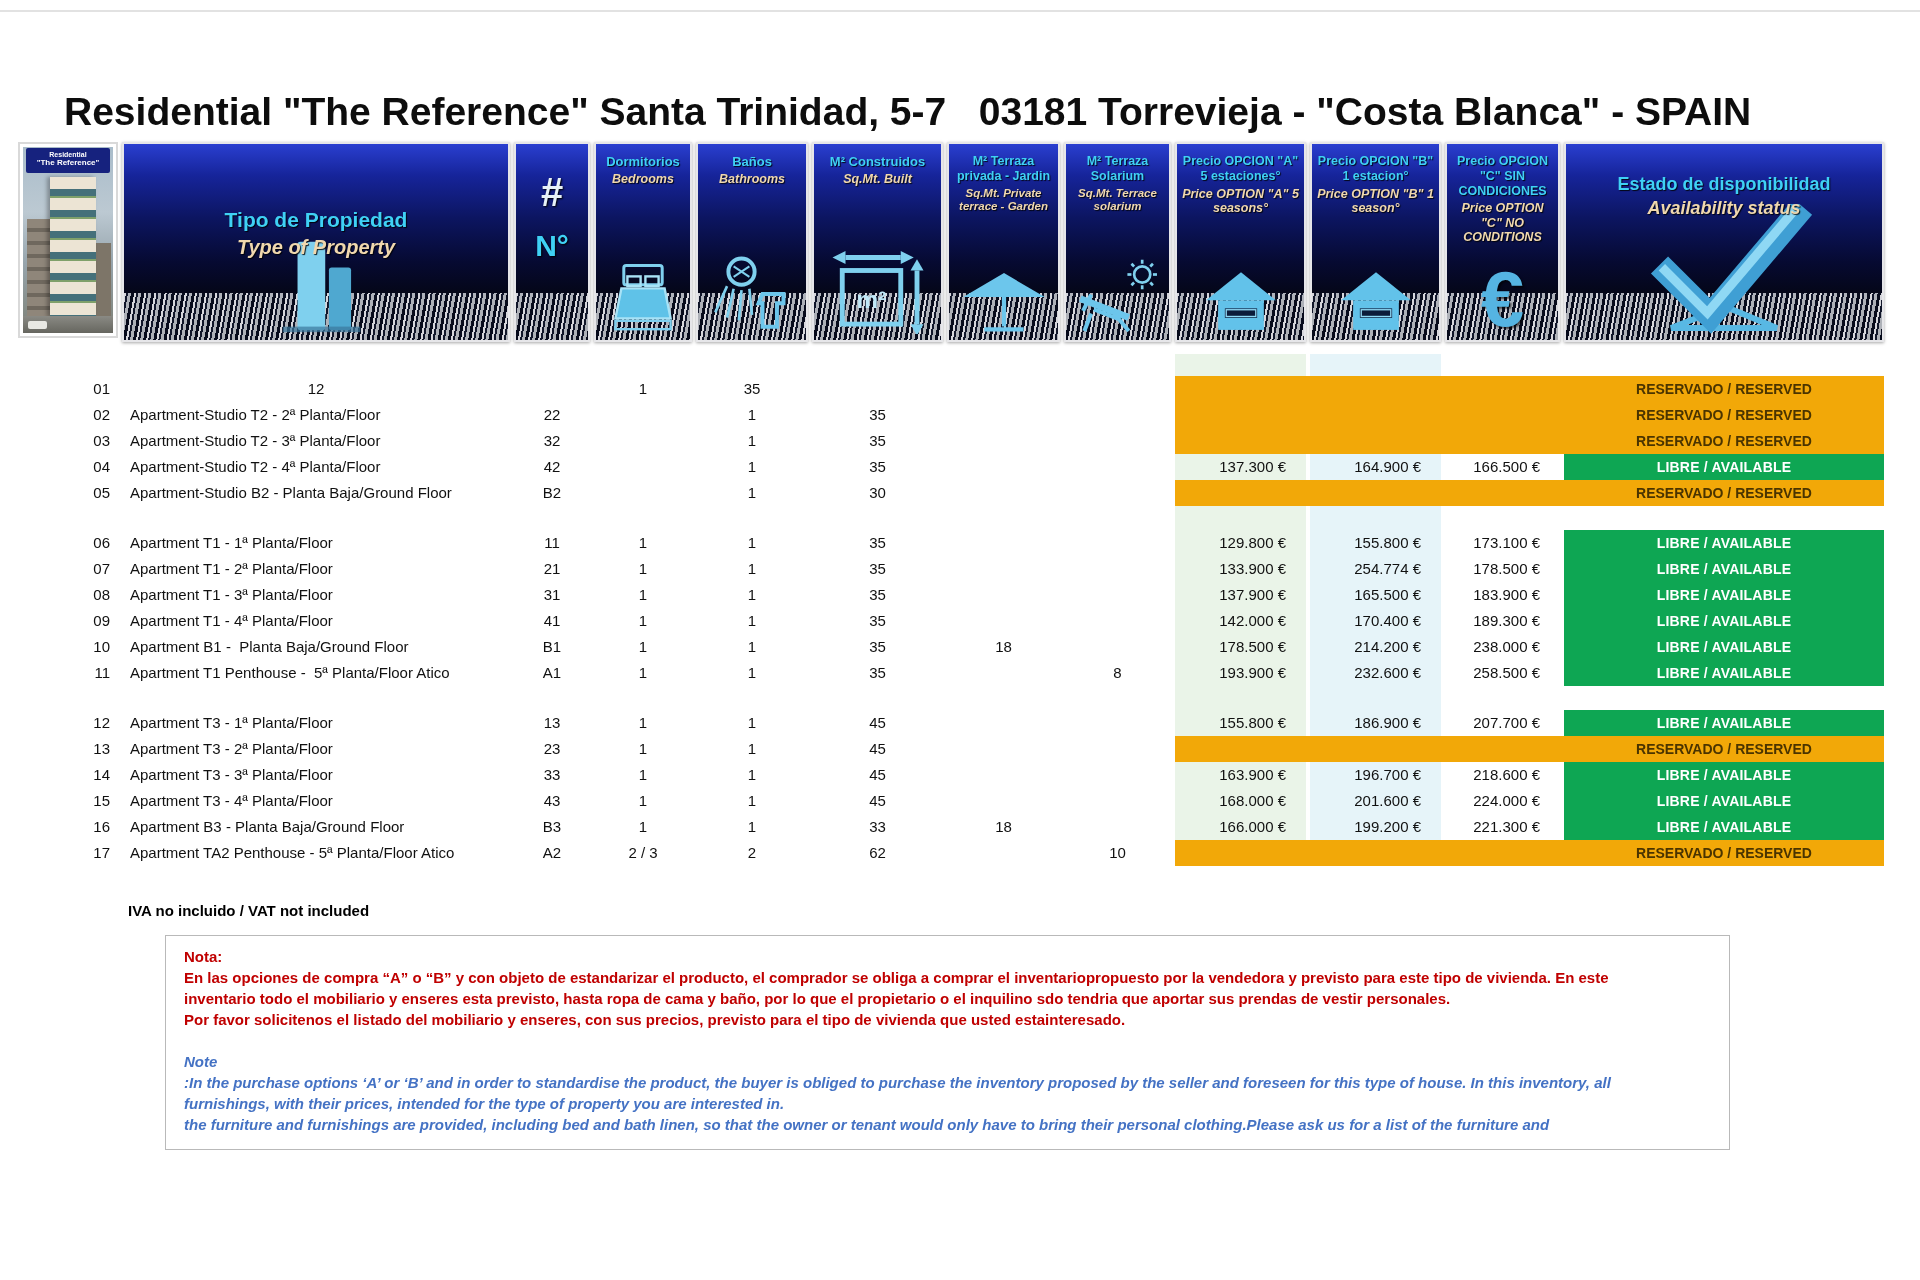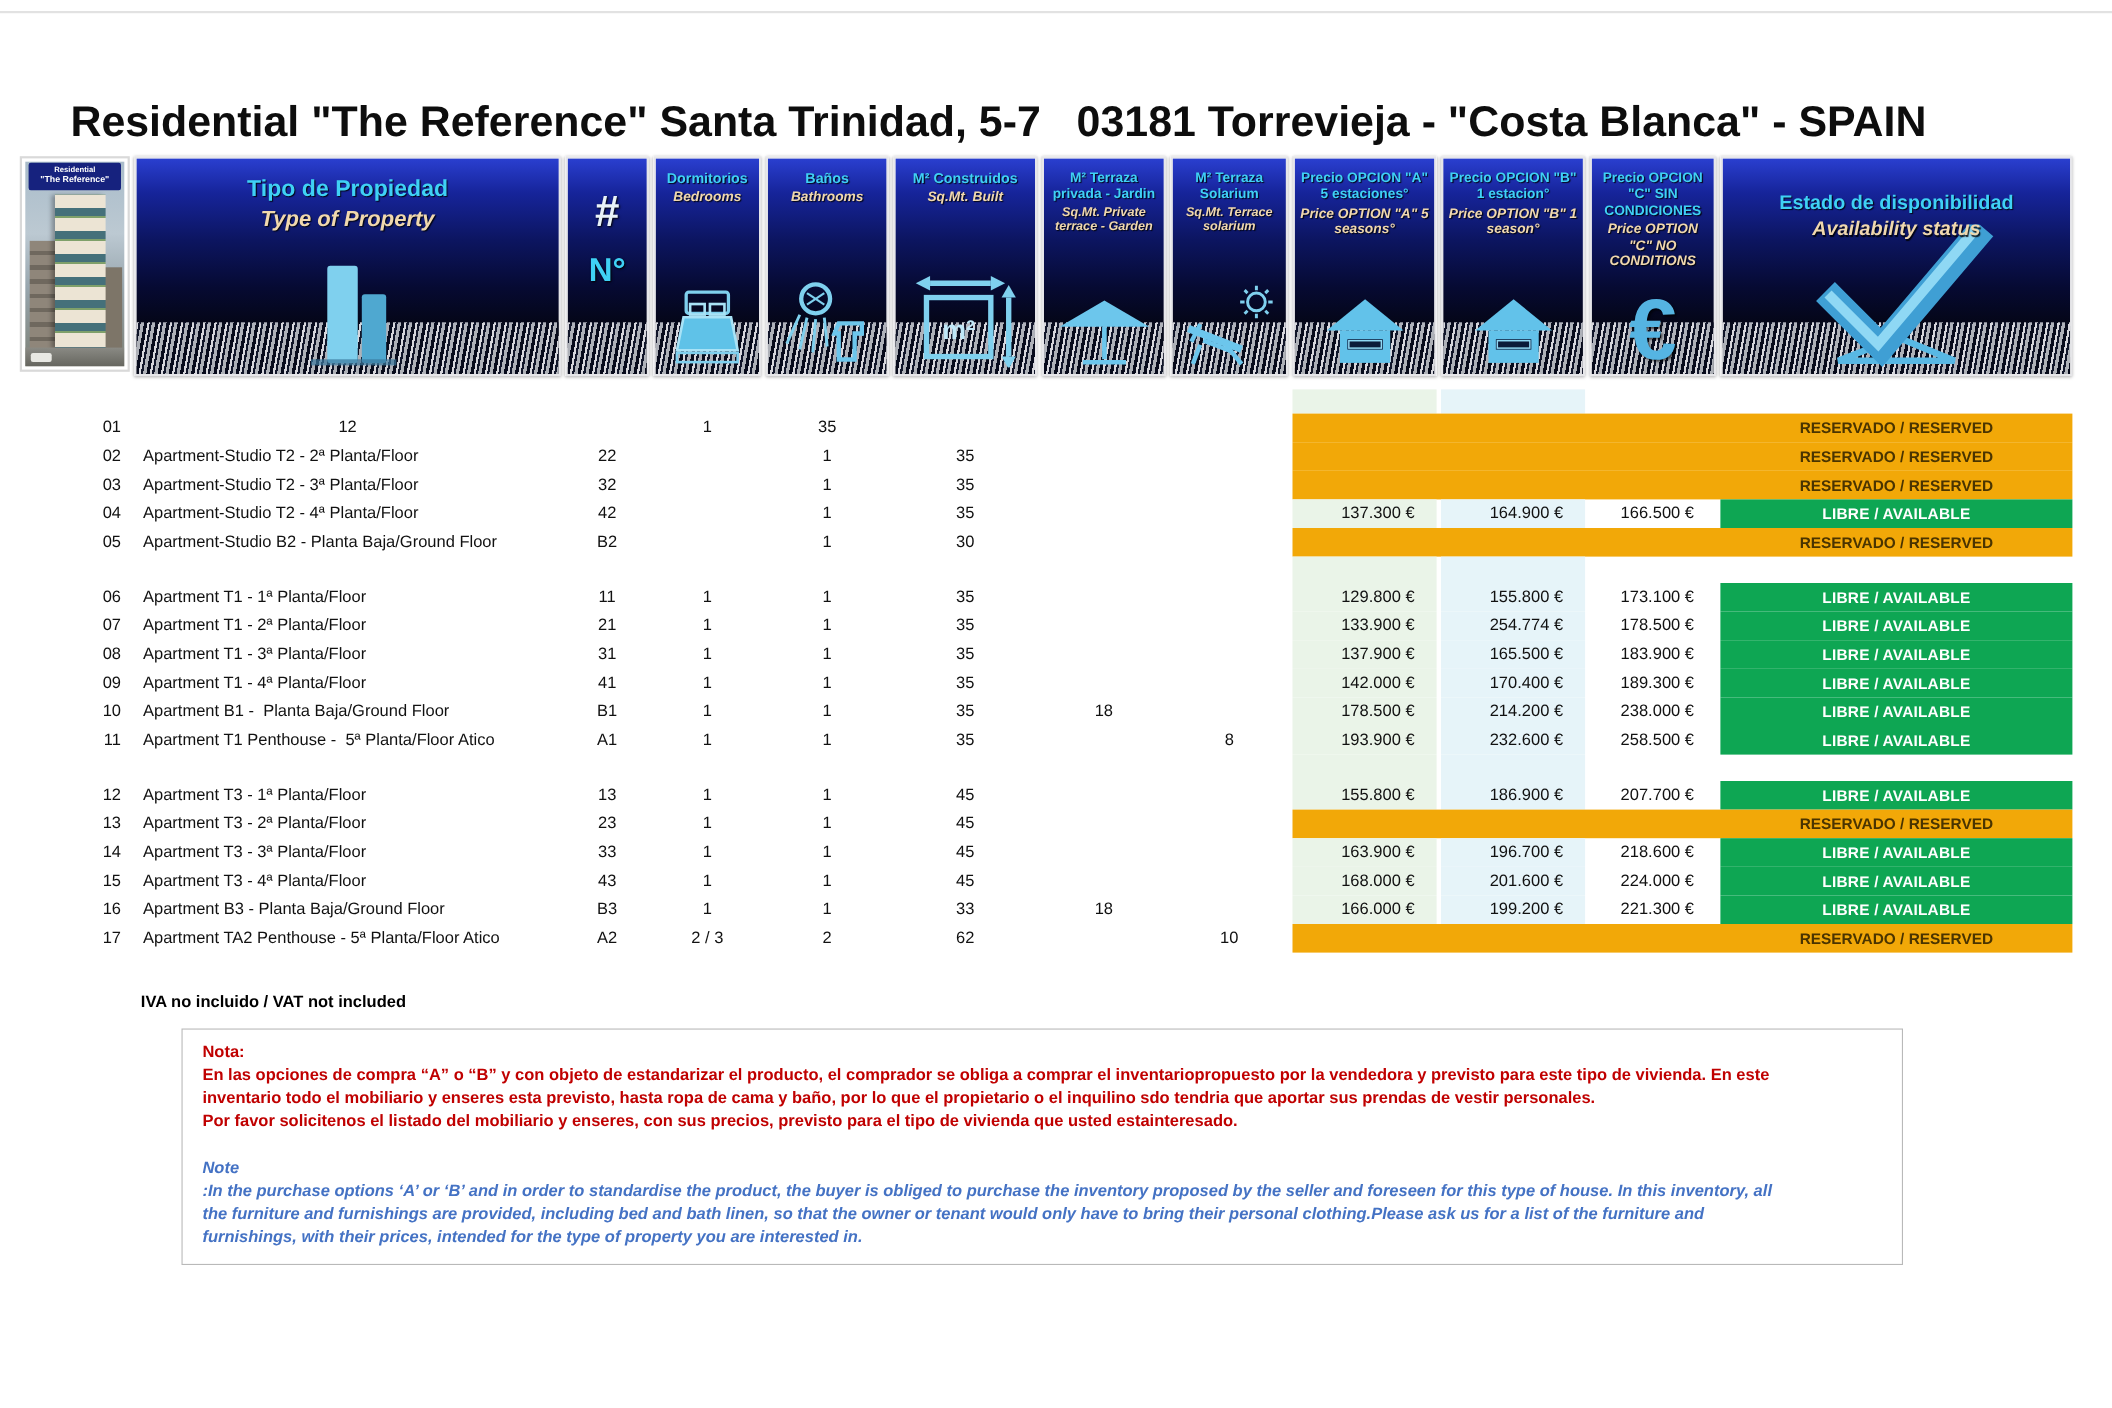--- a/index.html
+++ b/index.html
@@ -11,21 +11,21 @@
   
   .header-grid{display:grid;grid-template-columns:100px 388px 76px 98px 112px 131px 113px 107px 131px 131px 115px 320px;column-gap:4px;margin:8px 0 0 18px;}
   .tile{position:relative;height:196px;border:2px solid #e6e6e9;box-shadow:0 1px 3px rgba(0,0,0,.35);overflow:hidden;color:#fff;
         background:linear-gradient(180deg,#2a3fd0 0%,#16249a 16%,#0c1560 38%,#060a32 60%,#04050f 82%,#03040c 100%);}
   .tile-surf{position:absolute;left:0;right:0;bottom:0;height:24%;opacity:.9;
         background:repeating-linear-gradient(100deg,rgba(250,250,255,.95) 0 2px,rgba(20,26,48,.9) 2px 4px,rgba(240,244,250,.8) 4px 7px,rgba(8,12,30,.95) 7px 10px);}
   .tile-es{position:relative;z-index:2;padding:10px 4px 0;text-align:center;font-weight:bold;font-size:13px;line-height:1.18;color:var(--tile_cyan);text-shadow:1px 1px 1px rgba(0,0,0,.85);}
   .tile-en{position:relative;z-index:2;padding:3px 4px 0;text-align:center;font-weight:bold;font-style:italic;font-size:12.5px;line-height:1.15;color:var(--tile_cream);text-shadow:1px 1px 1px rgba(0,0,0,.85);}
   .tile-icon{position:absolute;z-index:1;left:0;right:0;bottom:6px;top:auto;display:flex;align-items:flex-end;justify-content:center;}
   .tile-icon svg{display:block;}
-  .tile--type .tile-es{font-size:21px;padding-top:16px;}
+  .tile--type .tile-es{font-size:21px;padding-top:16px;margin-top:48px;}
   .tile--type .tile-en{font-size:20px;}
   .tile--status .tile-es{font-size:18px;padding-top:30px;}
   .tile--status .tile-en{font-size:18px;}
   .tile--priceA .tile-es,.tile--priceB .tile-es,.tile--priceC .tile-es{font-size:12.5px;}
   .tile--terrace .tile-es,.tile--solarium .tile-es{font-size:12.5px;}
   .tile--terrace .tile-en,.tile--solarium .tile-en{font-size:11.5px;}
   .numtile-hash{position:relative;z-index:2;font-size:40px;font-weight:bold;color:#e8f2f8;text-align:center;padding-top:26px;text-shadow:1px 1px 2px #000;}
   .numtile-n{position:relative;z-index:2;font-size:30px;font-weight:bold;color:var(--tile_cyan);text-align:center;padding-top:14px;text-shadow:1px 1px 2px #000;}
   .euro-glyph{font-size:78px;font-weight:bold;color:#55b4e2;line-height:.9;text-shadow:2px 2px 2px rgba(0,0,0,.6);}
 
@@ -483,17 +483,17 @@
     <div class="nota-title">Nota:</div>
     <div id="nota-lines">
         <div class="nota-line">En las opciones de compra “A” o “B” y con objeto de estandarizar el producto, el comprador se obliga a comprar el inventariopropuesto por la vendedora y previsto para este tipo de vivienda. En este</div>
         <div class="nota-line">inventario todo el mobiliario y enseres esta previsto, hasta ropa de cama y baño, por lo que el propietario o el inquilino sdo tendria que aportar sus prendas de vestir personales.</div>
         <div class="nota-line">Por favor solicitenos el listado del mobiliario y enseres, con sus precios, previsto para el tipo de vivienda que usted estainteresado.</div>
       </div>
     <div class="blank-line"></div>
     <div class="note-title">Note</div>
     <div id="note-lines">
         <div class="note-line">:In the purchase options ‘A’ or ‘B’ and in order to standardise the product, the buyer is obliged to purchase the inventory proposed by the seller and foreseen for this type of house. In this inventory, all</div>
+        <div class="note-line">furnishings, with their prices, intended for the type of property you are interested in.</div>
         <div class="note-line">the furniture and furnishings are provided, including bed and bath linen, so that the owner or tenant would only have to bring their personal clothing.Please ask us for a list of the furniture and</div>
-        <div class="note-line">furnishings, with their prices, intended for the type of property you are interested in.</div>
       </div>
   </div>
 </div>
 
 </body></html>

